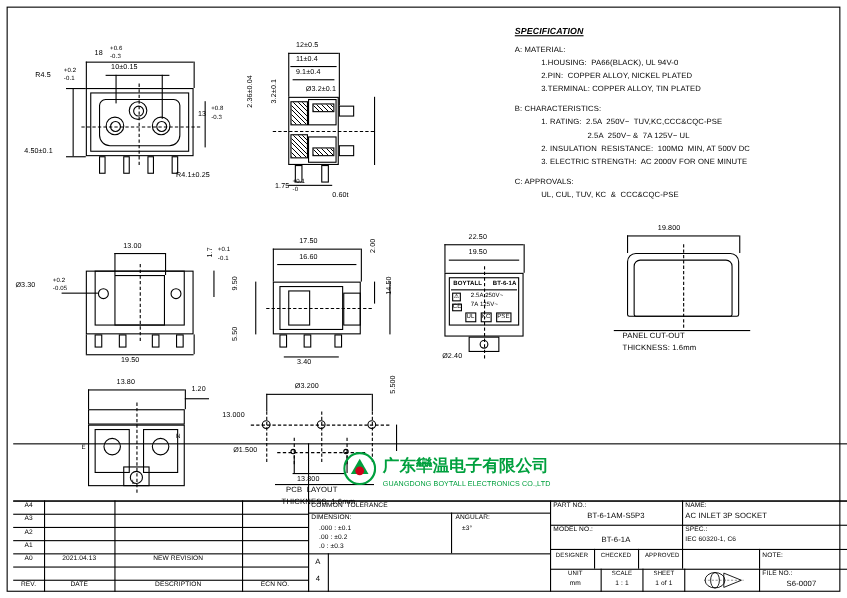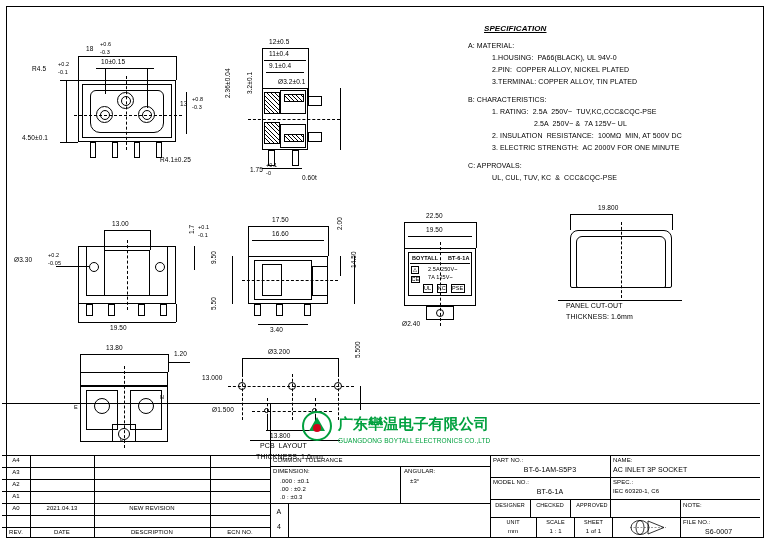--- a/index.html
+++ b/index.html
@@ -18,32 +18,32 @@
   .ul{text-decoration:underline;}
   .ctr{text-align:center;}
   .box{position:absolute;border:1px solid #000;box-sizing:border-box;}
   .hatch{background:repeating-linear-gradient(45deg,#000 0 0.6px,transparent 0.6px 3px);}
   .dash{position:absolute;border-top:1px dashed #000;}
   .dashv{position:absolute;border-left:1px dashed #000;}
   .dim{position:absolute;height:1px;background:#000;}
   .dimv{position:absolute;width:1px;background:#000;}
   .circ{position:absolute;border:1px solid #000;border-radius:50%;box-sizing:border-box;}
   
-  #tb{position:absolute;left:2px;top:403px;width:758px;height:135px;}
+  #tb{position:absolute;left:12px;top:403px;width:758px;height:135px;}
   .logo-green{color:#00a03e;font-weight:bold;}
   .specbox{position:absolute;}
 </style>
 </head>
 <body>
 
 <div id="sheet">
   <div class="frame"></div>
 
   <div class="specbox" style="left:468px;top:24px;width:290px;">
-    <div class="txt bold ital ul t8" style="left:16px;top:0px;">SPECIFICATION</div>
+    <div class="txt bold ital ul t8" style="left:0px;top:0px;">SPECIFICATION</div>
 
     <div class="txt t7" style="left:0px;top:18px;">A: MATERIAL:</div>
     <div class="txt t7" style="left:24px;top:30px;">1.HOUSING:  PA66(BLACK), UL 94V-0</div>
     <div class="txt t7" style="left:24px;top:42px;">2.PIN:  COPPER ALLOY, NICKEL PLATED</div>
     <div class="txt t7" style="left:24px;top:54px;">3.TERMINAL: COPPER ALLOY, TIN PLATED</div>
 
     <div class="txt t7" style="left:0px;top:72px;">B: CHARACTERISTICS:</div>
     <div class="txt t7" style="left:24px;top:84px;">1. RATING:  2.5A  250V~  TUV,KC,CCC&amp;CQC-PSE</div>
     <div class="txt t7" style="left:66px;top:96px;">2.5A  250V~ &amp;  7A 125V~ UL</div>
     <div class="txt t7" style="left:24px;top:108px;">2. INSULATION  RESISTANCE:  100MΩ  MIN, AT 500V DC</div>

